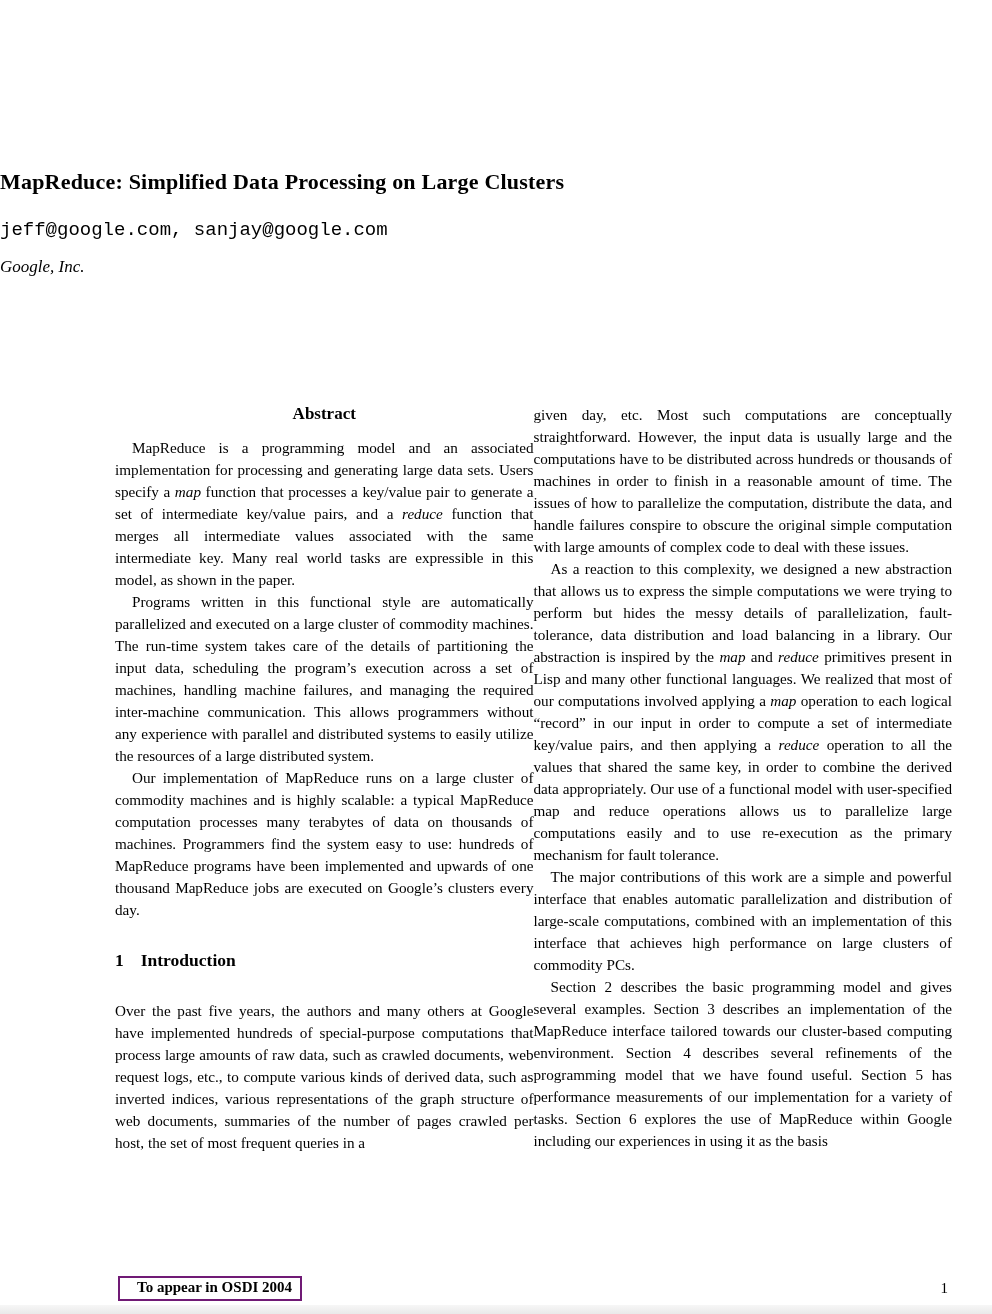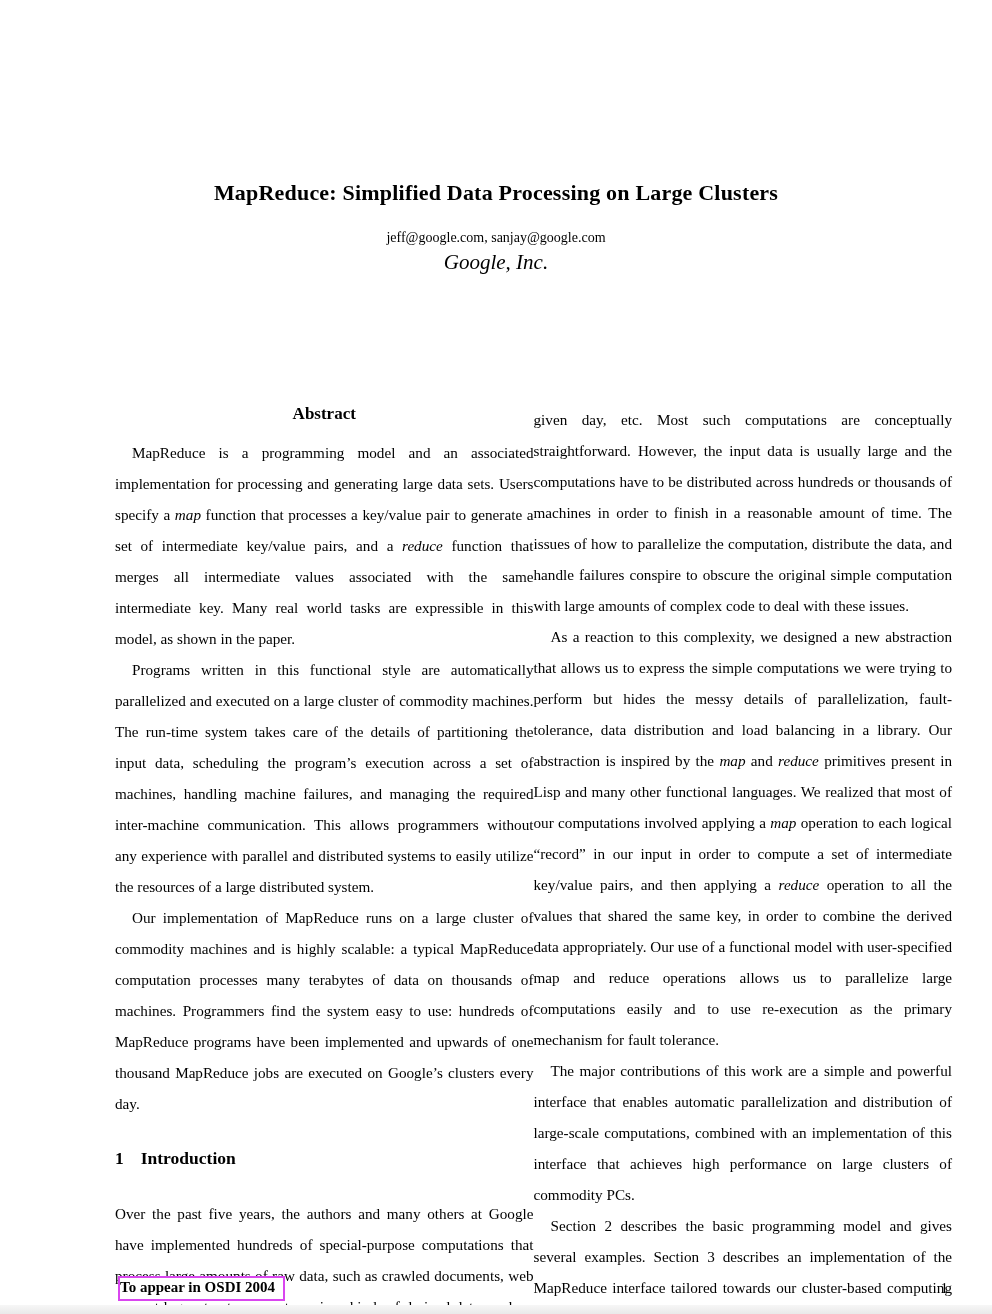--- a/index.html
+++ b/index.html
@@ -7,68 +7,68 @@
   .page {
     position: relative;
     width: 992px;
     height: 1314px;
     background: #ffffff;
     font-family: "Liberation Serif", "DejaVu Serif", serif;
     color: #000000;
     overflow: hidden;
   }
   
-  .paper-header { position: absolute; top: 12px; left: 0; width: 100%; text-align: center; }
+  .paper-header { position: absolute; top: 1px; left: 0; width: 100%; }
   .paper-title {
     margin-top: 168px;
     font-size: 22px;
     font-weight: bold;
     letter-spacing: 0.2px;
   }
   .paper-authors { margin-top: 47px; font-size: 17px; }
-  .paper-emails  { margin-top: 24px; font-size: 14px; }
-  .paper-affiliation { margin-top: 4px; font-size: 21px; font-style: italic; }
+  .paper-emails  { margin-top: 24px; font-size: 19px; font-family: Liberation Mono, monospace; }
+  .paper-affiliation { margin-top: 16px; font-size: 17px; font-style: italic; }
   
   .columns {
     position: absolute;
     top: 404px;
     left: 115px;
     width: 837px;
     display: flex;
   }
   .col { flex: 1 1 0; min-width: 0; }
   .abstract-heading {
     text-align: center;
     font-size: 17px;
     font-weight: bold;
     margin-bottom: 13px;
   }
   .para {
     font-size: 15.2px;
-    line-height: 31px;
+    line-height: 22px;
     text-align: justify;
     hyphens: auto;
     -webkit-hyphens: auto;
   }
   .para.indent { text-indent: 17px; }
   .para em { font-style: italic; }
   .section-heading {
     font-size: 17.5px;
     font-weight: bold;
     margin-top: 29px;
     margin-bottom: 29px;
   }
   .section-heading .sec-num { margin-right: 17px; }
   
   .footer-note {
     position: absolute;
     left: 118px;
     top: 1276px;
-    border: 2px solid #d946ef;
-    padding: 1px 8px 3px 0;
+    border: 2px solid #701a75;
+    padding: 1px 8px 3px 17px;
     font-size: 15px;
     font-weight: bold;
     background: #ffffff;
   }
   .page-number {
     position: absolute;
     right: 44px;
     top: 1280px;
     font-size: 15px;
   }

